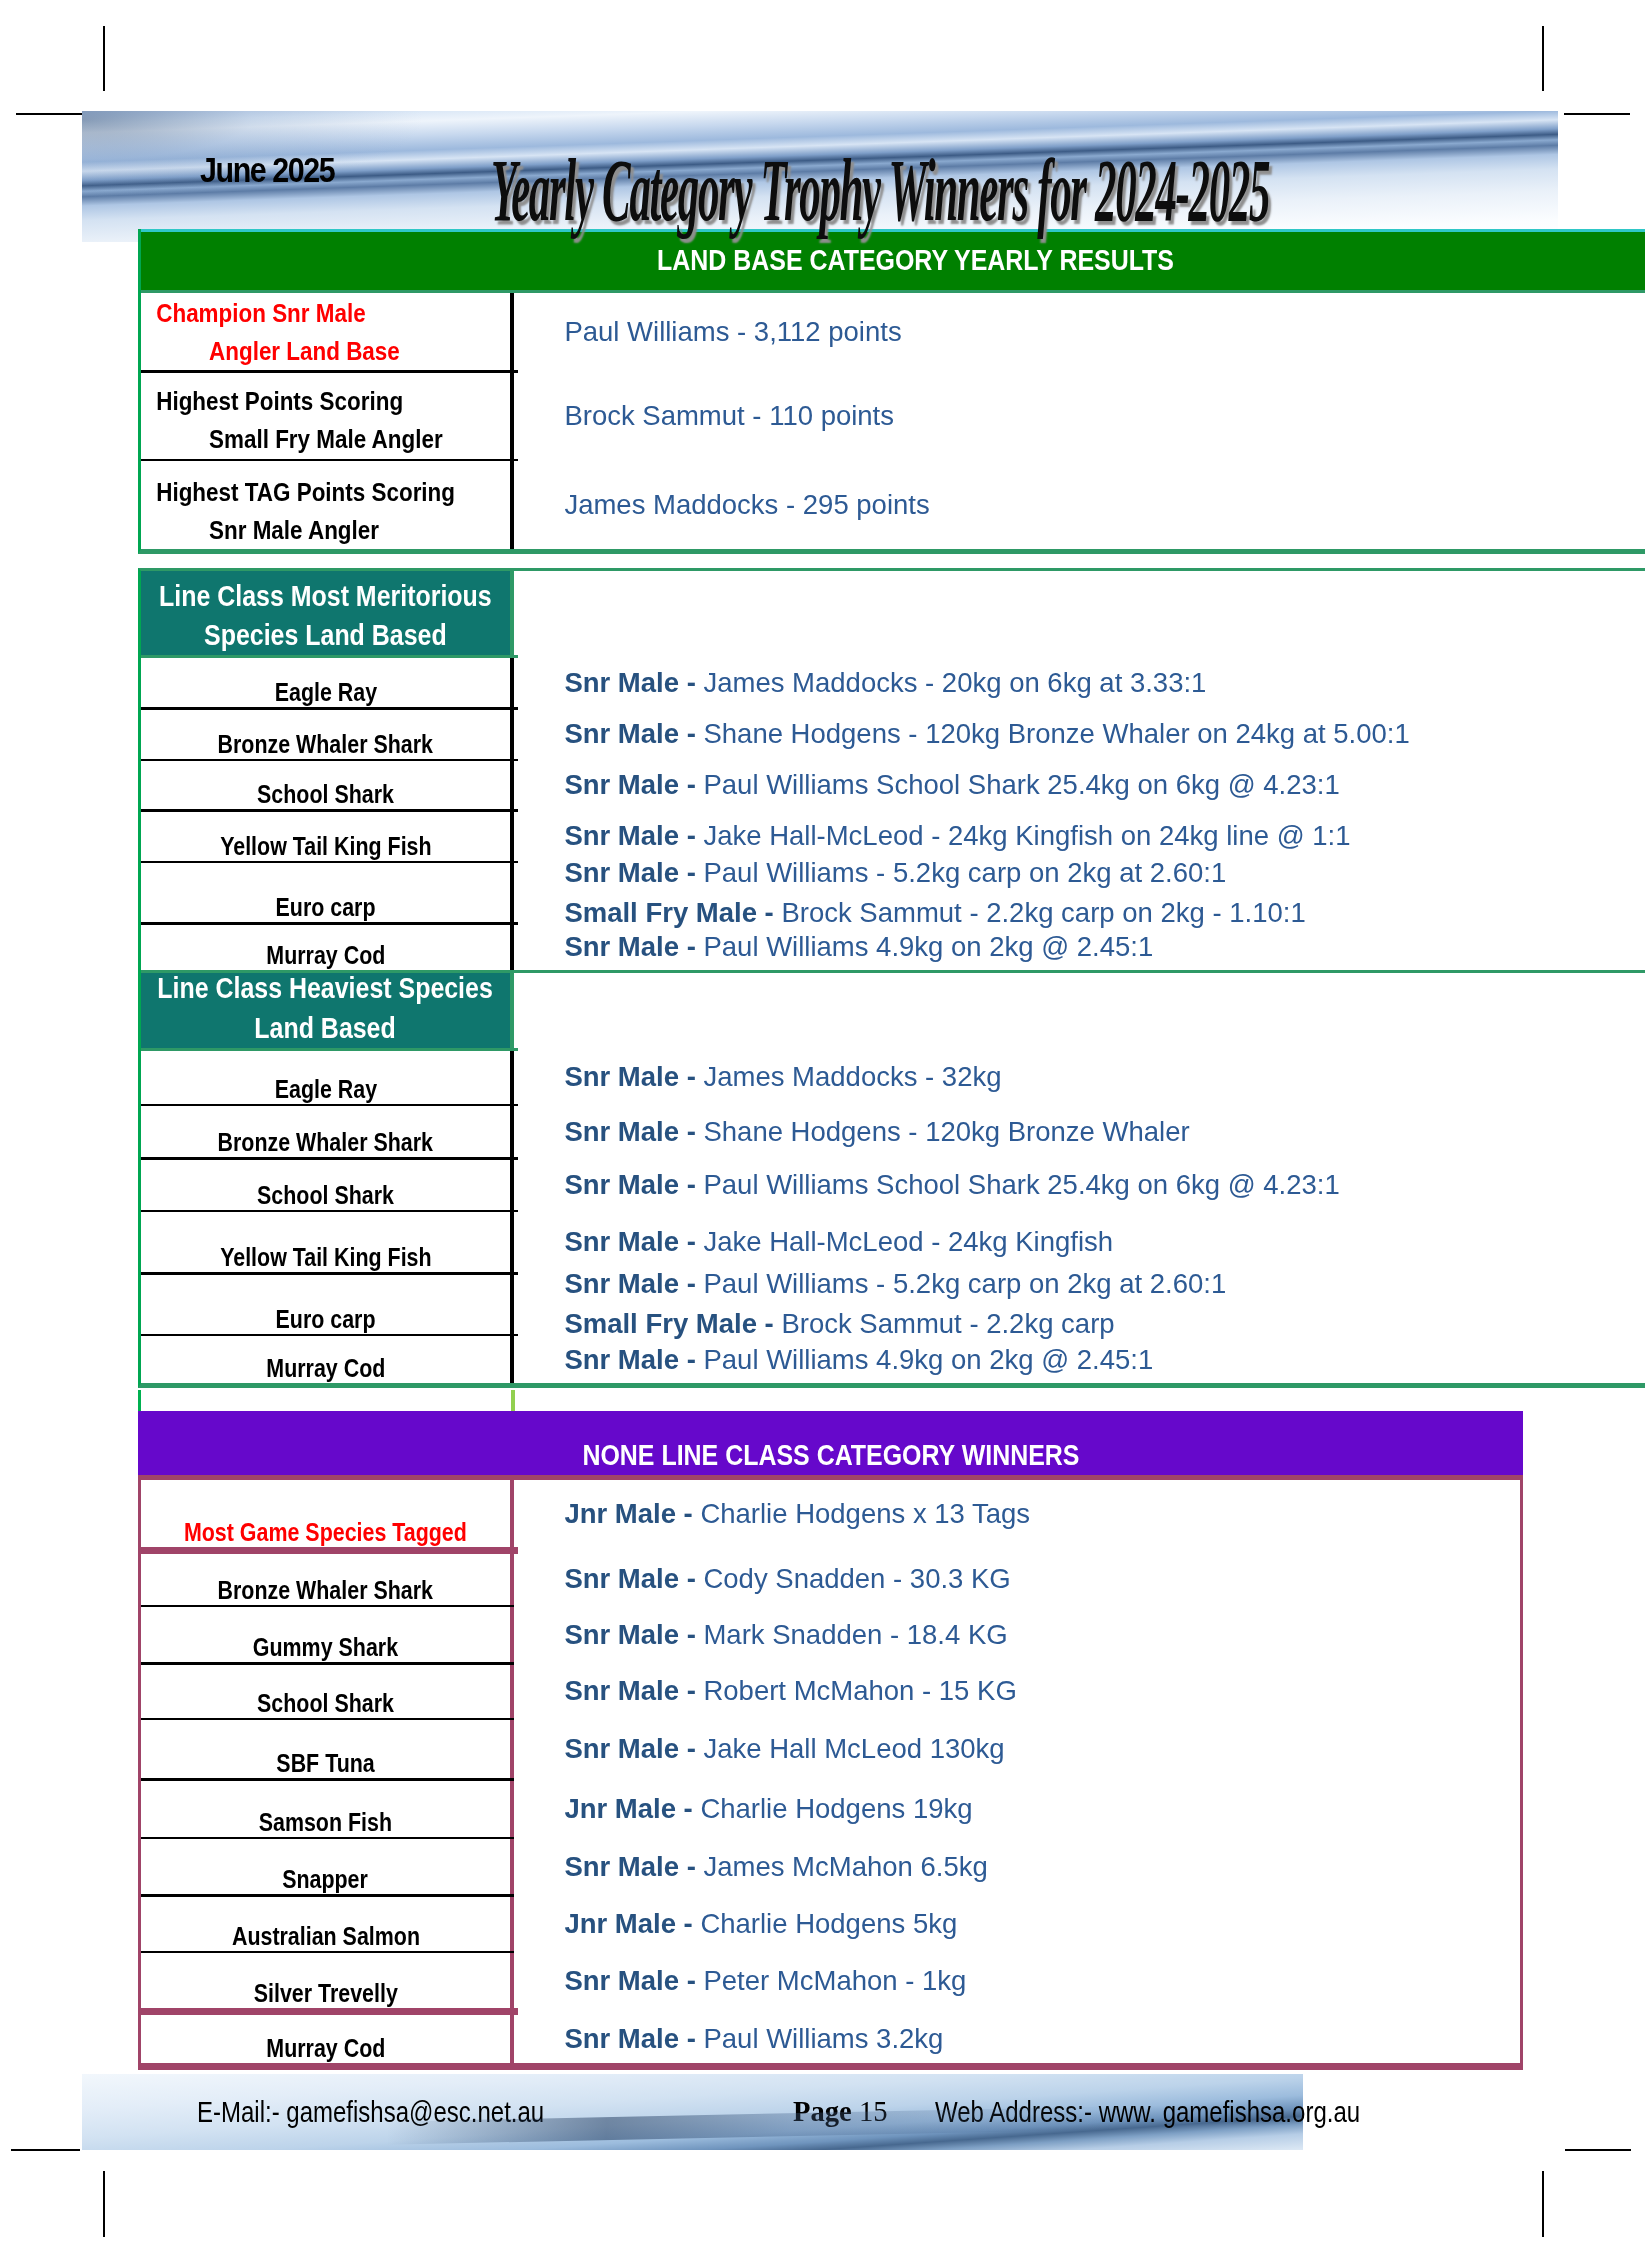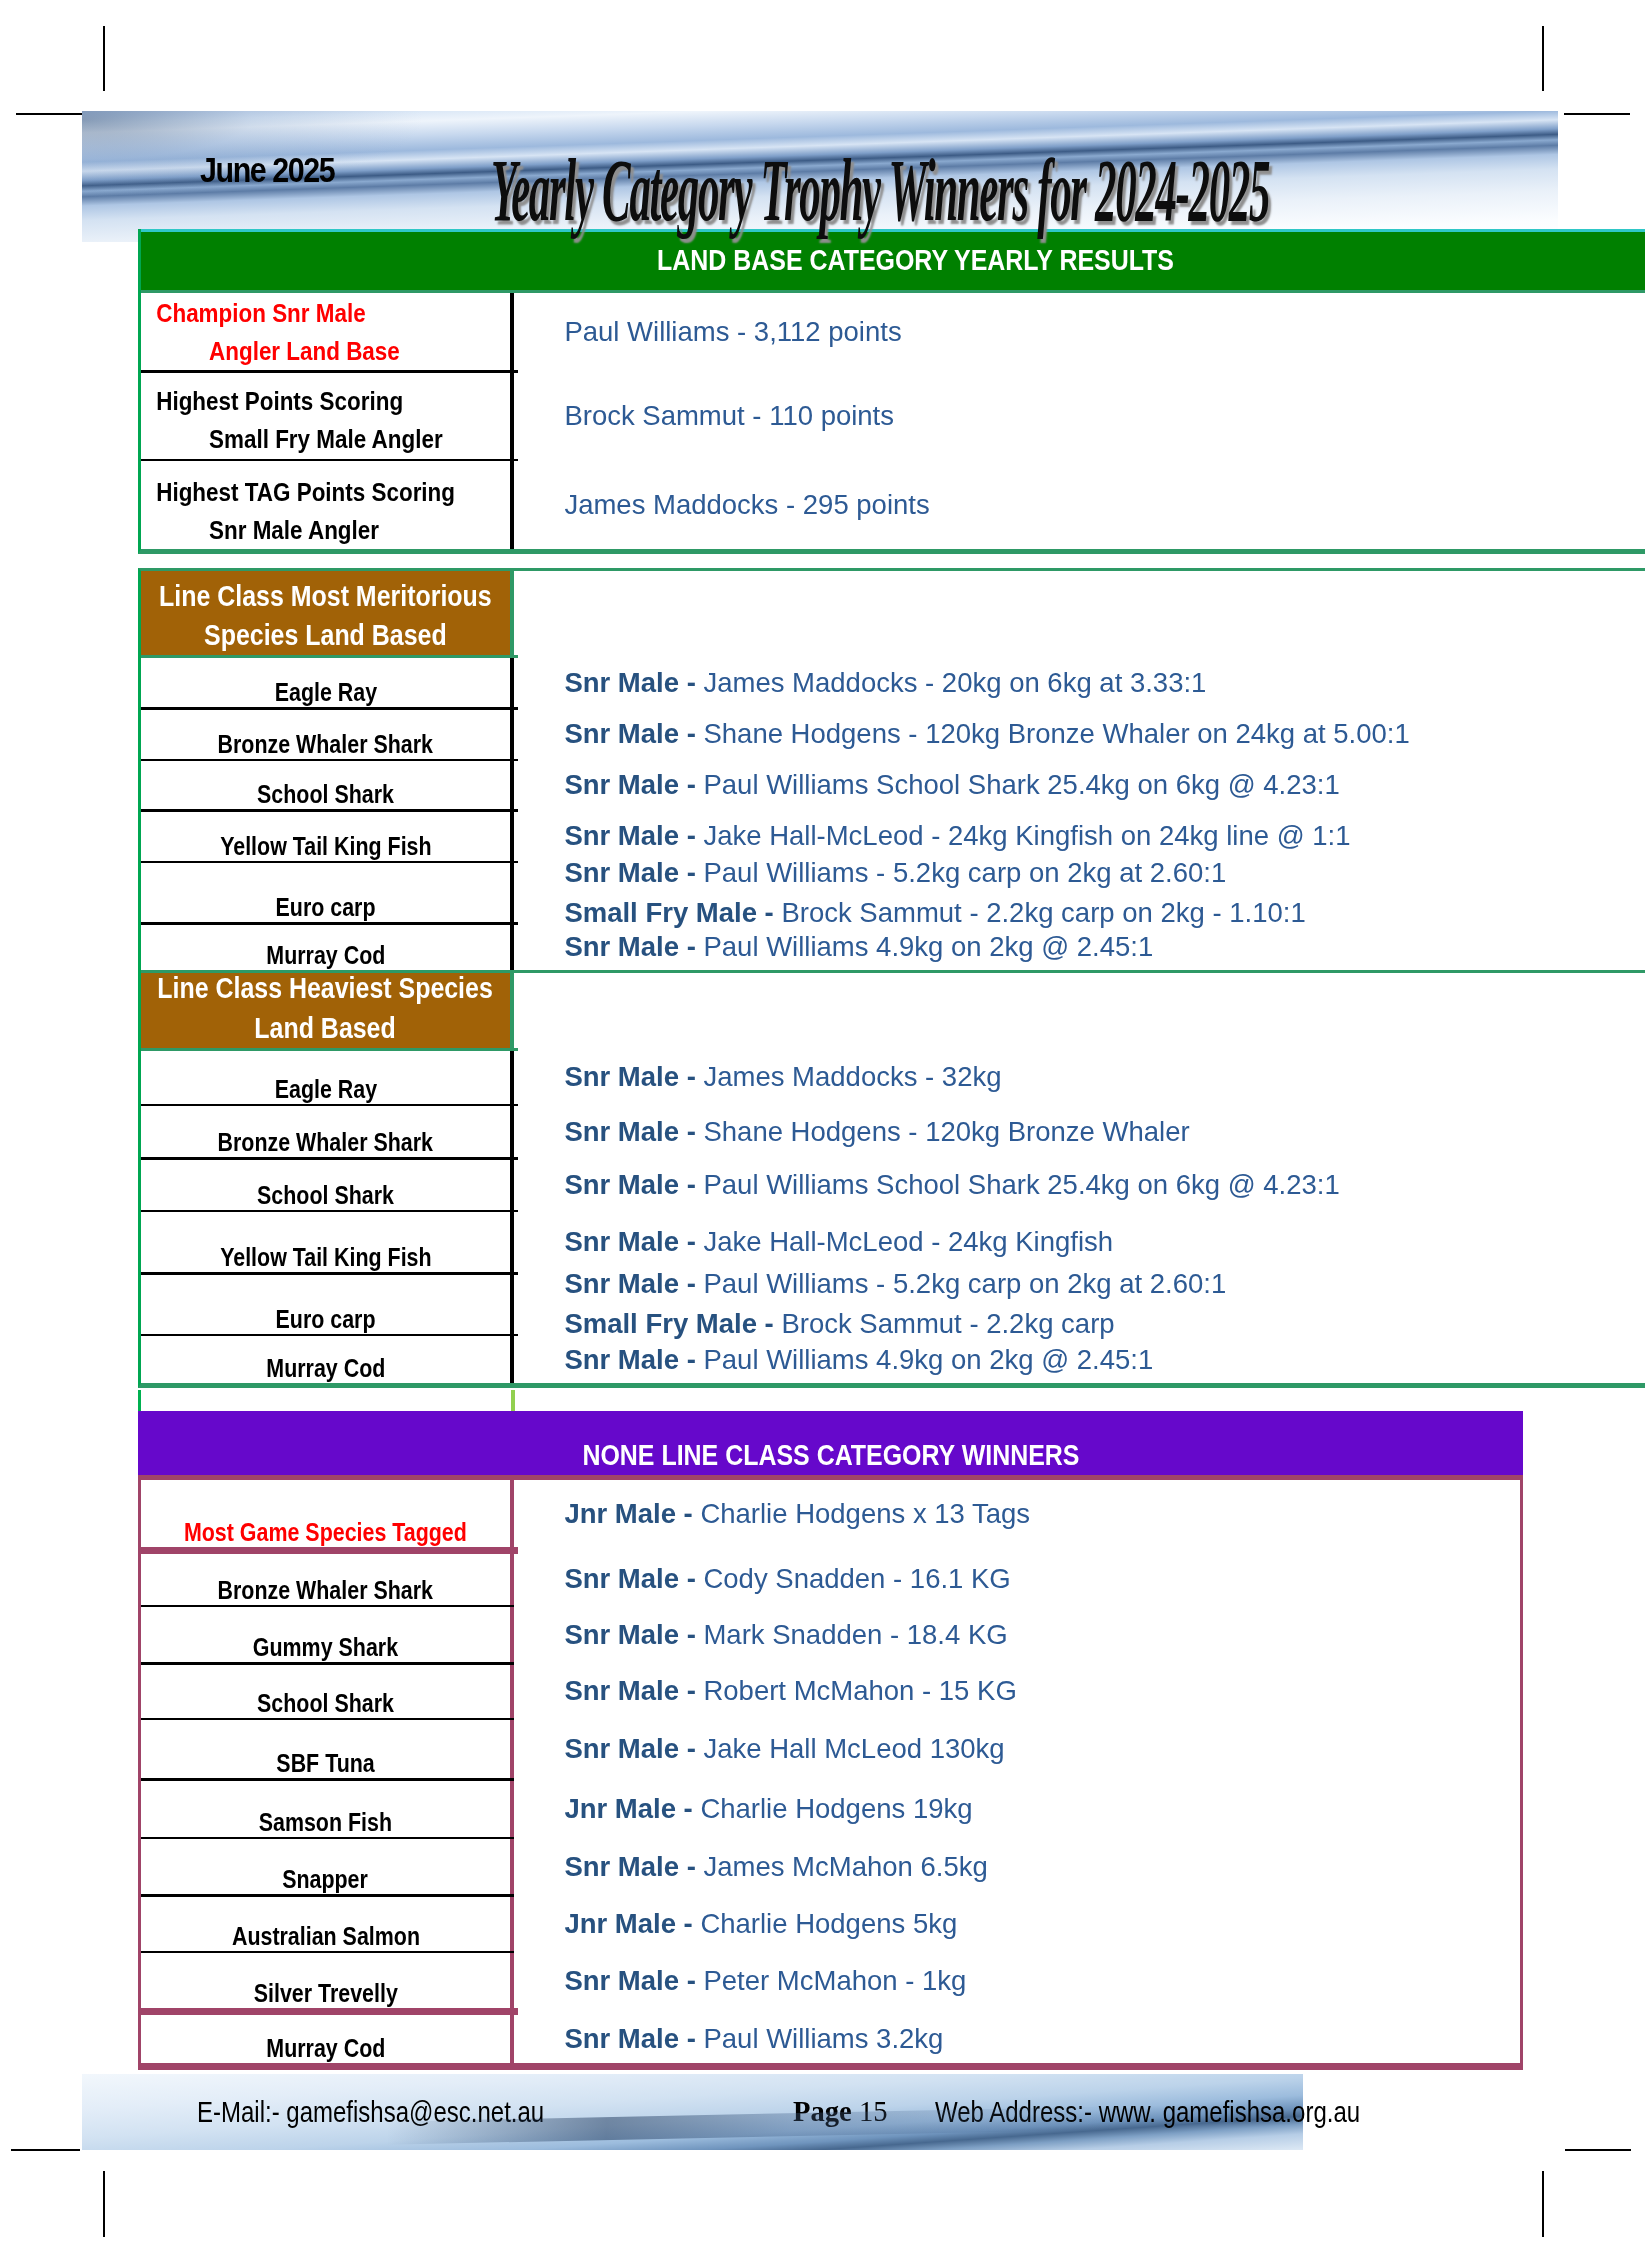--- a/index.html
+++ b/index.html
@@ -55,21 +55,21 @@
   .red{color:#FF0000;}
 
   .banner-green{background:#008000;color:#fff;display:flex;align-items:center;justify-content:center;}
   .bt{font-weight:bold;font-size:29px;line-height:1.35;text-align:center;
       transform:scaleX(0.86);transform-origin:center;white-space:nowrap;}
 
   #tbl-land{top:229px;border-bottom:5.1px solid #2E9966;}
   #tbl-land .banner-green{height:58px;border-top:3.6px solid #2FC7C7;}
   #tbl-line{top:568px;border-top:3.1px solid #2E9966;border-bottom:5.1px solid #2E9966;}
   .banner-row{display:flex;}
-  .banner-row .cl{border-right:4.1px solid #2E9966;background:#a16207;color:#fff;}
+  .banner-row .cl{border-right:4.1px solid #2E9966;background:#0f766e;color:#fff;}
 
   
   .gap-line{position:absolute;top:1390px;height:21.4px;}
   .gap-line.g1{left:138px;width:3.1px;background:#00B050;}
   .gap-line.g2{left:511px;width:4.1px;background:#92D050;}
 
   
   #sec-none{position:absolute;left:138px;top:1411px;width:1385px;box-sizing:border-box;}
   .banner-purple{height:64px;background:#6608CB;color:#fff;display:flex;align-items:flex-end;justify-content:center;}
   .maroon-bar{height:5.1px;background:#A04468;}
@@ -313,21 +313,21 @@
           <div class="res"><span class="pref">Jnr Male -</span><span> Charlie Hodgens x 13 Tags</span></div>
         </div>
       </div>
       <div class="sepm"></div>
 
       <div class="row" style="height:51px">
         <div class="cl">
             <span class="sp cond">Bronze Whaler Shark</span>
           </div>
         <div class="cr">
-          <div class="res"><span class="pref">Snr Male -</span><span> Cody Snadden - 16.1 KG</span></div>
+          <div class="res"><span class="pref">Snr Male -</span><span> Cody Snadden - 30.3 KG</span></div>
         </div>
       </div>
       <div class="sep"></div>
 
       <div class="row" style="height:55px">
         <div class="cl">
             <span class="sp cond">Gummy Shark</span>
           </div>
         <div class="cr">
           <div class="res"><span class="pref">Snr Male -</span><span> Mark Snadden - 18.4 KG</span></div>

